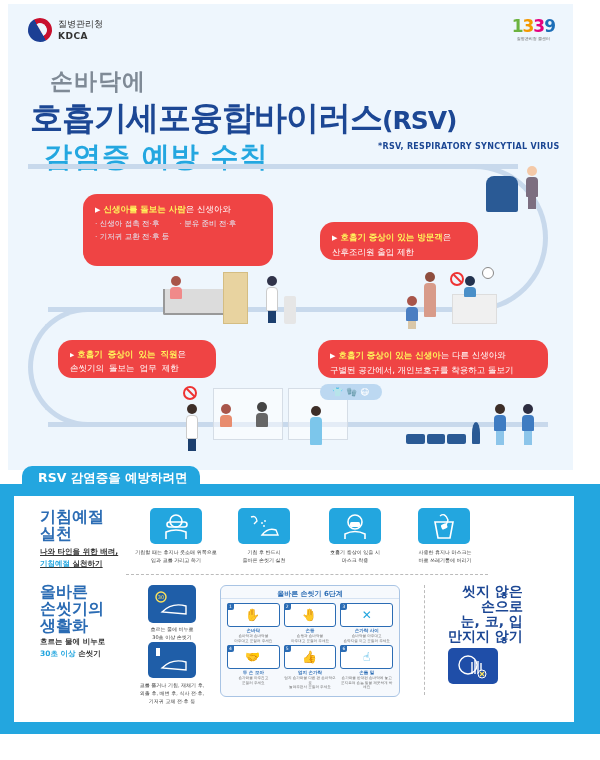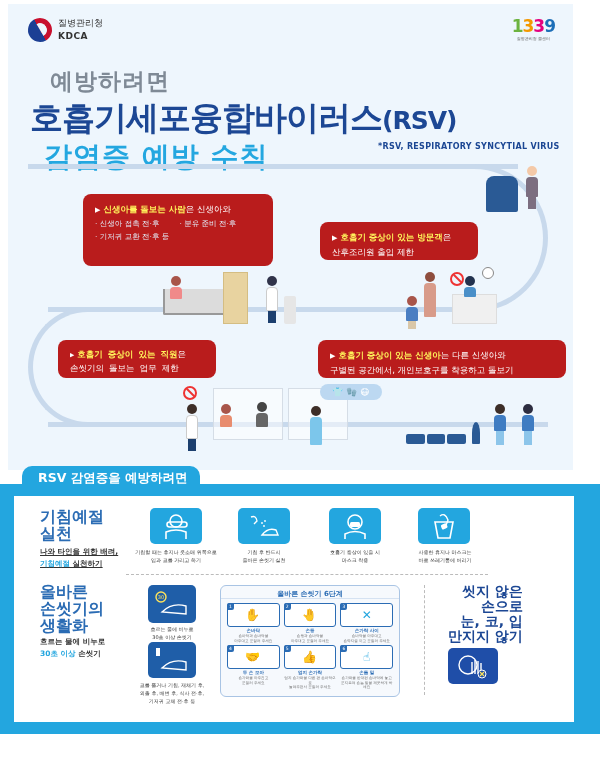--- a/index.html
+++ b/index.html
@@ -7,21 +7,21 @@
   body { font-family: "DejaVu Sans", "Liberation Sans", sans-serif; position: relative; }
 
   .poster { position: absolute; left: 0; top: 0; width: 600px; height: 760px; background: #ffffff; }
   .top { position: absolute; left: 8px; top: 4px; width: 565px; height: 466px; background: #eef6fd; }
 
   
   .logo { position: absolute; left: 20px; top: 14px; display: flex; align-items: center; gap: 6px; }
   .taeguk { width: 24px; height: 24px; border-radius: 50%; background: conic-gradient(#c8102e 0 50%, #1c3f94 50% 100%); position: relative; transform: rotate(-30deg); }
   .taeguk::after { content: ""; position: absolute; left: 5px; top: 5px; width: 14px; height: 14px; border-radius: 50%; background: #eef6fd; clip-path: inset(0 0 0 50%); }
   .logo-text { display: flex; flex-direction: column; line-height: 12px; }
-  .logo-kr { font-size: 9px; color: #333; font-family: Liberation Mono, monospace; }
+  .logo-kr { font-size: 9px; color: #333; }
   .logo-en { font-size: 9px; color: #333; font-weight: bold; letter-spacing: 0.5px; }
 
   .hotline { position: absolute; right: 18px; top: 12px; text-align: center; }
   .hotline-num { font-size: 17px; font-weight: bold; letter-spacing: -1px; }
   .hotline-num span:nth-child(1) { color: #6cb33f; }
   .hotline-num span:nth-child(2) { color: #f39800; }
   .hotline-num span:nth-child(3) { color: #e4007f; }
   .hotline-num span:nth-child(4) { color: #1d6fb8; }
   .hotline-sub { font-size: 4px; color: #666; }
 
@@ -30,30 +30,30 @@
   .t-main small { font-size: 25px; }
   .t-third { position: absolute; left: 36px; top: 134px; font-size: 28px; font-weight: bold; color: #24a7e0; letter-spacing: 1px; }
   .t-foot { position: absolute; left: 370px; top: 138px; font-size: 8px; font-weight: bold; color: #1c4794; letter-spacing: 0.3px; }
 
   
   .path { position: absolute; background: #c8d9ec; }
   .arc-r { position: absolute; border: 5px solid #c8d9ec; border-left: none; border-radius: 0 80px 80px 0; }
   .arc-l { position: absolute; border: 5px solid #c8d9ec; border-right: none; border-radius: 80px 0 0 80px; }
 
   
-  .bubble { position: absolute; background: #b91c1c; color: #fff; border-radius: 8px; padding: 8px 12px; font-size: 8.5px; line-height: 14px; }
+  .bubble { position: absolute; background: #ef4444; color: #fff; border-radius: 14px; padding: 8px 12px; font-size: 8.5px; line-height: 14px; }
   .bubble .hl { color: #fff25a; font-weight: bold; }
   .bubble .arrow { font-size: 7px; margin-right: 3px; }
   .bubble .bl { font-size: 7.5px; color: #e2ecf8; line-height: 13px; }
   .tail-br::after { right: 18px; border-left: 9px solid transparent; }
   .tail-bl::after { left: 18px; border-right: 9px solid transparent; }
   .b1 { left: 75px; top: 190px; width: 190px; height: 72px; }
   .b2 { left: 312px; top: 218px; width: 158px; height: 38px; }
   .b3 { left: 50px; top: 336px; width: 158px; height: 38px; font-family: Liberation Mono, monospace; }
-  .b4 { left: 310px; top: 336px; width: 248px; height: 38px; }
+  .b4 { left: 310px; top: 336px; width: 230px; height: 38px; }
 
   
   .fig { position: absolute; }
   .person { position: absolute; width: 12px; }
   .person .h { width: 10px; height: 10px; border-radius: 50%; background: #f4c9a8; margin: 0 auto; }
   .person .b { width: 12px; height: 20px; border-radius: 4px 4px 1px 1px; margin-top: 1px; }
   .person .l { width: 8px; height: 12px; margin: 0 auto; background: #1c3f6e; }
 
   .ban { position: absolute; width: 14px; height: 14px; border-radius: 50%; border: 2px solid #e33; }
   .ban::after { content: ""; position: absolute; left: 5px; top: -1px; width: 2px; height: 12px; background: #e33; transform: rotate(-45deg); }
@@ -100,21 +100,21 @@
         <span class="logo-en">KDCA</span>
       </div>
     </div>
     <div class="hotline">
       <div class="hotline-num">
         <span>1</span><span>3</span><span>3</span><span>9</span>
       </div>
       <div class="hotline-sub">질병관리청 콜센터</div>
     </div>
 
-    <div class="t-sub">예방하려면</div>
+    <div class="t-sub">손바닥에</div>
     <div class="t-main"><span>호흡기세포융합바이러스</span><small>(RSV)</small></div>
     <div class="t-third">감염증 예방 수칙</div>
     <div class="t-foot">*RSV, RESPIRATORY SYNCYTIAL VIRUS</div>
 
     <div class="path" style="left:20px; top:160px; width:490px; height:5px;"></div>
     <div class="arc-r" style="left:430px; top:160px; width:110px; height:148px;"></div>
     <div class="path" style="left:40px; top:303px; width:440px; height:5px;"></div>
     <div class="arc-l" style="left:20px; top:303px; width:60px; height:120px;"></div>
     <div class="path" style="left:40px; top:418px; width:500px; height:5px;"></div>
 

